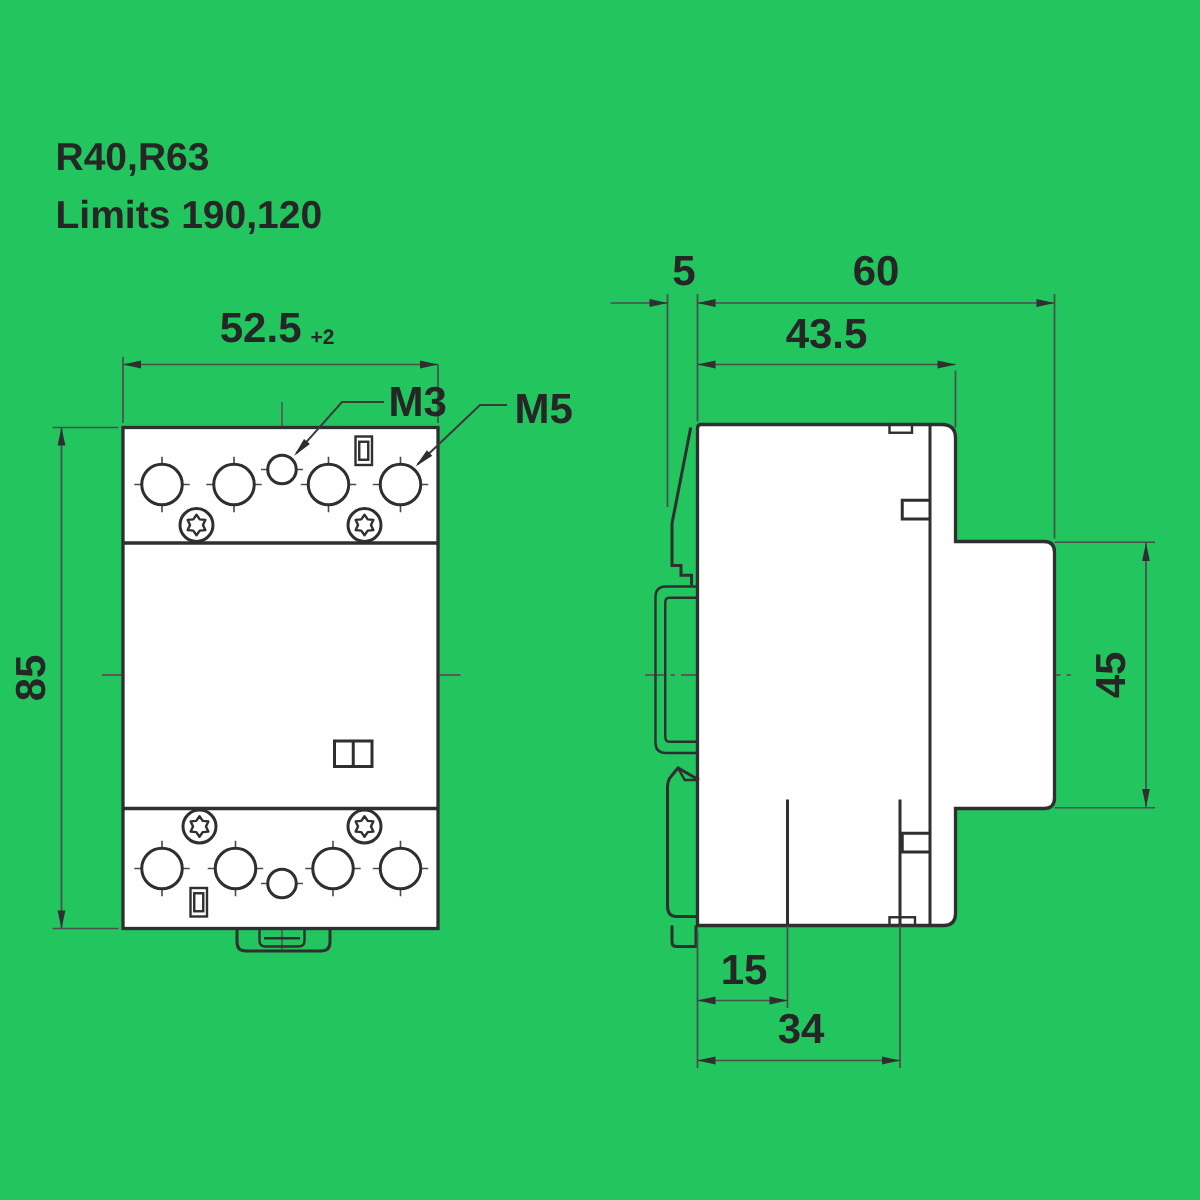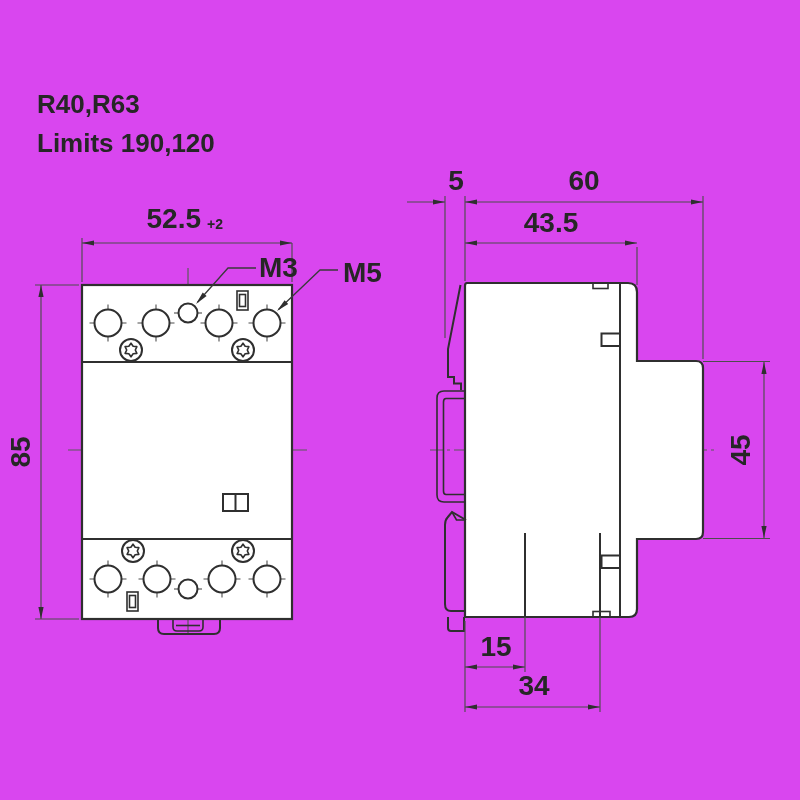--- a/index.html
+++ b/index.html
@@ -1,16 +1,16 @@
 <!DOCTYPE html>
 <html><head>
 <meta charset="utf-8">
 <style>
   html,body{margin:0;padding:0;background:#ffffff;}
-  .stage{position:relative;width:800px;height:800px;background:#d946ef;overflow:hidden;}
+  .stage{position:relative;width:800px;height:800px;background:#22c55e;overflow:hidden;}
   svg{display:block;}
   text{font-family:"Liberation Sans","DejaVu Sans",sans-serif;fill:#262626;font-weight:600;}
   .t-title{font-size:26px;}
   .t-dim{font-size:28px;}
   .t-tol{font-size:14px;}
   .ln-main{stroke:#2f2f2f;stroke-width:2.2;fill:none;}
   .ln-feat{stroke:#2f2f2f;stroke-width:2;fill:none;}
   .ln-feat-thin{stroke:#2f2f2f;stroke-width:1.6;fill:none;}
   .ln-thin{stroke:#4d4d4d;stroke-width:1.15;fill:none;}
   .ln-cross{stroke:#4d4d4d;stroke-width:1.1;fill:none;}

